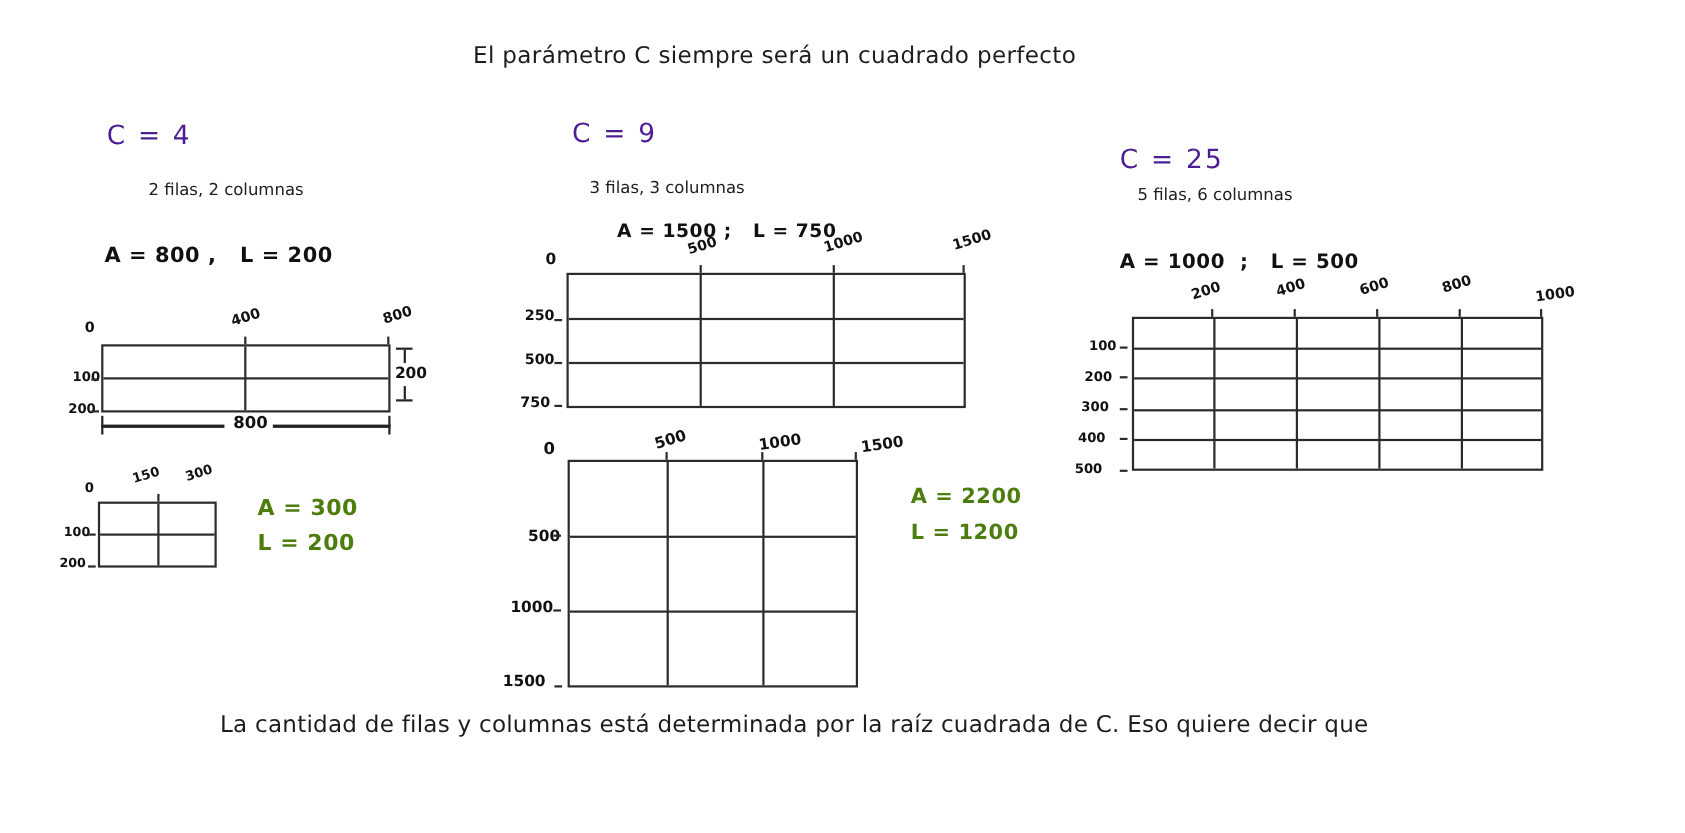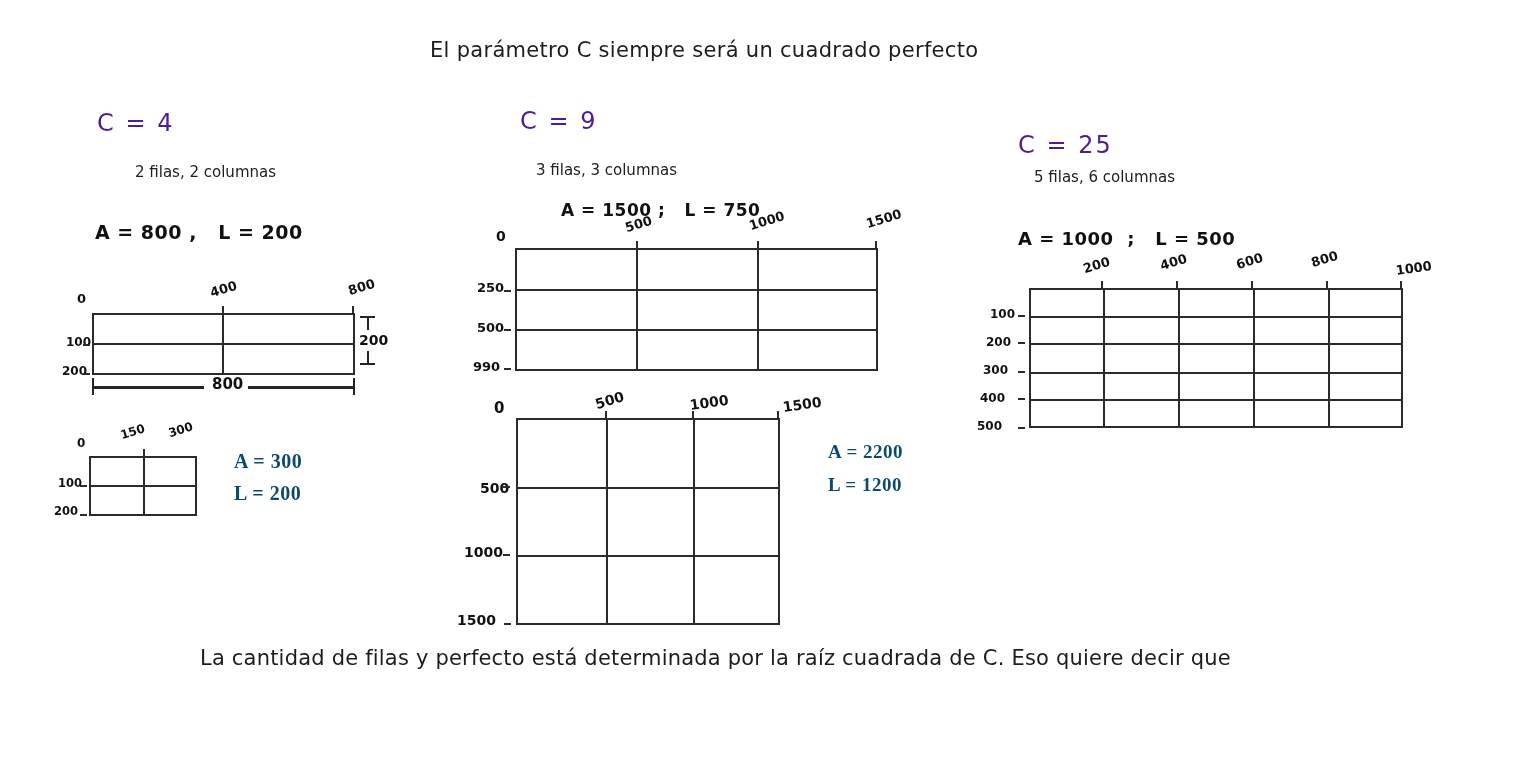--- a/index.html
+++ b/index.html
@@ -8,21 +8,21 @@
     font-family:"DejaVu Sans","Liberation Sans",sans-serif;color:#222;
     overflow:hidden;
     padding-left:24px;
   }
   .abs{position:absolute;white-space:pre;line-height:1.15;}
   .title{font-size:21px;letter-spacing:.3px;color:#1d1d1d;}
   .heading{font-size:24px;letter-spacing:2px;color:#4c1d95;}
   .subtitle{font-size:15px;color:#202020;}
   .params{font-size:19px;font-weight:700;color:#111;letter-spacing:.5px;}
   .params.small{font-size:17px;}
-  .sidelabel{font-size:19px;font-weight:700;color:#0c4a6e;letter-spacing:.5px;font-family:Liberation Serif, serif;}
+  .sidelabel{font-size:19px;font-weight:700;color:#4d7c0f;letter-spacing:.5px;}
   .footer{font-size:21px;color:#1d1d1d;letter-spacing:.2px;}
   .tick{font-size:13px;font-weight:700;color:#111;}
   .tick.sm{font-size:12px;}
   .rot{transform:rotate(-17deg);transform-origin:left bottom;}
   .rot8{transform:rotate(-8deg);transform-origin:left bottom;}
   .grid{position:absolute;border:2px solid #2b2b2b;box-sizing:border-box;}
   .vl{position:absolute;top:0;bottom:0;width:2px;background:#2b2b2b;}
   .hl{position:absolute;left:0;right:0;height:2px;background:#2b2b2b;}
   .dashv{position:absolute;width:2px;height:7px;background:#2b2b2b;}
   .dashh{position:absolute;width:7px;height:2px;background:#2b2b2b;}
@@ -90,21 +90,21 @@
     <div class="vl" style="left:240px"></div>
     <div class="hl" style="top:39px"></div>
     <div class="hl" style="top:79px"></div>
   </div>
   <span class="abs tick" style="left:496px;top:228px;font-size:14px">0</span>
   <span class="abs tick rot" style="left:628px;top:221px">500</span>
   <span class="abs tick rot" style="left:752px;top:219px">1000</span>
   <span class="abs tick rot" style="left:869px;top:217px">1500</span>
   <span class="abs tick" style="left:477px;top:281px">250</span>
   <span class="abs tick" style="left:477px;top:321px">500</span>
-  <span class="abs tick" style="left:473px;top:360px">990</span>
+  <span class="abs tick" style="left:473px;top:360px">750</span>
   <div class="dashv" style="left:636px;top:241px"></div>
   <div class="dashv" style="left:757px;top:241px"></div>
   <div class="dashv" style="left:875px;top:241px"></div>
   <div class="dashh" style="left:504px;top:290px"></div>
   <div class="dashh" style="left:504px;top:329px"></div>
   <div class="dashh" style="left:504px;top:368px"></div>
 
   <div class="grid" style="left:516px;top:418px;width:264px;height:207px">
     <div class="vl" style="left:88px"></div>
     <div class="vl" style="left:175px"></div>
@@ -155,15 +155,15 @@
   <div class="dashv" style="left:1176px;top:281px"></div>
   <div class="dashv" style="left:1251px;top:281px"></div>
   <div class="dashv" style="left:1326px;top:281px"></div>
   <div class="dashv" style="left:1400px;top:281px"></div>
   <div class="dashh" style="left:1018px;top:315px"></div>
   <div class="dashh" style="left:1018px;top:342px"></div>
   <div class="dashh" style="left:1018px;top:371px"></div>
   <div class="dashh" style="left:1018px;top:398px"></div>
   <div class="dashh" style="left:1018px;top:427px"></div>
 
-  <span class="abs footer" style="left:200px;top:646px">La cantidad de filas y perfecto está determinada por la raíz cuadrada de C. Eso quiere decir que</span>
+  <span class="abs footer" style="left:200px;top:646px">La cantidad de filas y columnas está determinada por la raíz cuadrada de C. Eso quiere decir que</span>
 
 </div>
 
 </body></html>

